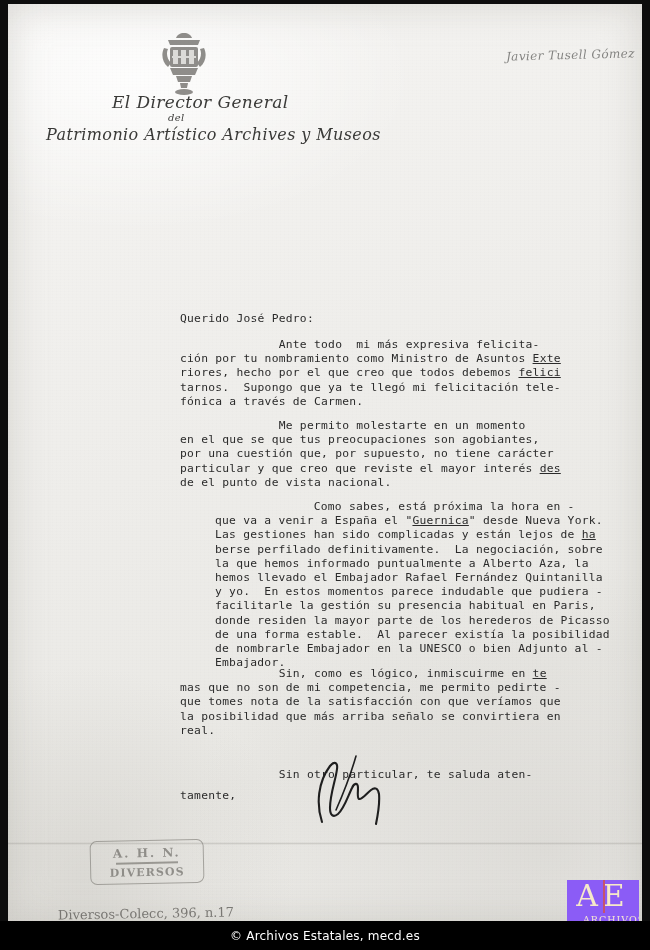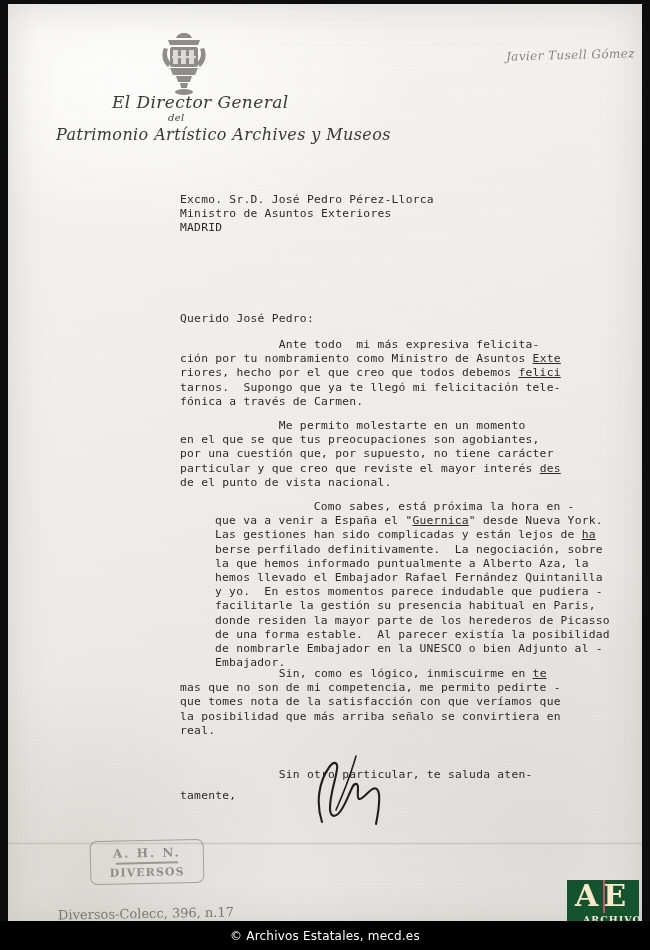--- a/index.html
+++ b/index.html
@@ -82,21 +82,21 @@
     font-size: 17px;
   }
   #lh-line2 {
     position: absolute;
     left: 160px;
     top: 108px;
     font-size: 10px;
   }
   #lh-line3 {
     position: absolute;
-    left: 48px;
+    left: 38px;
     top: 121px;
     font-size: 16px;
   }
   #handsigned-name {
     position: absolute;
     left: 498px;
     top: 44px;
     font-size: 12px;
     opacity: 0.6;
     transform: rotate(-1.5deg);
@@ -206,23 +206,22 @@
     white-space: nowrap;
   }
 
   
   #ae-logo {
     position: absolute;
     left: 567px;
     top: 880px;
     width: 72px;
     height: 66px;
-    background: #14532d;
+    background: #8b5cf6;
     overflow: hidden;
-    font-weight: bold;
   }
   #ae-logo .ae-top {
     position: relative;
     height: 33px;
     display: flex;
     align-items: center;
     justify-content: center;
   }
   #ae-logo .ae-letters {
     font-family: "DejaVu Serif", serif;
@@ -324,23 +323,20 @@
       </g>
     </svg>
 
     <div class="script" id="lh-line1">El Director General</div>
     <div class="script" id="lh-line2">del</div>
     <div class="script" id="lh-line3">Patrimonio Artístico Archives y Museos</div>
 
     <div class="script" id="handsigned-name">Javier Tusell Gómez</div>
 
 
-    <div class="tw" id="addressee">Excmo. Sr.D. José Pedro Pérez-Llorca
-Ministro de Asuntos Exteriores
-MADRID</div>
 
     <div class="tw" id="salutation">Querido José Pedro:</div>
 
     <div class="tw para" id="para-1">              Ante todo  mi más expresiva felicita-
 ción por tu nombramiento como Ministro de Asuntos <u class="tu">Exte</u>
 riores, hecho por el que creo que todos debemos <u class="tu">felici</u>
 tarnos.  Supongo que ya te llegó mi felicitación tele-
 fónica a través de Carmen.</div>
 
     <div class="tw para" id="para-2">              Me permito molestarte en un momento

